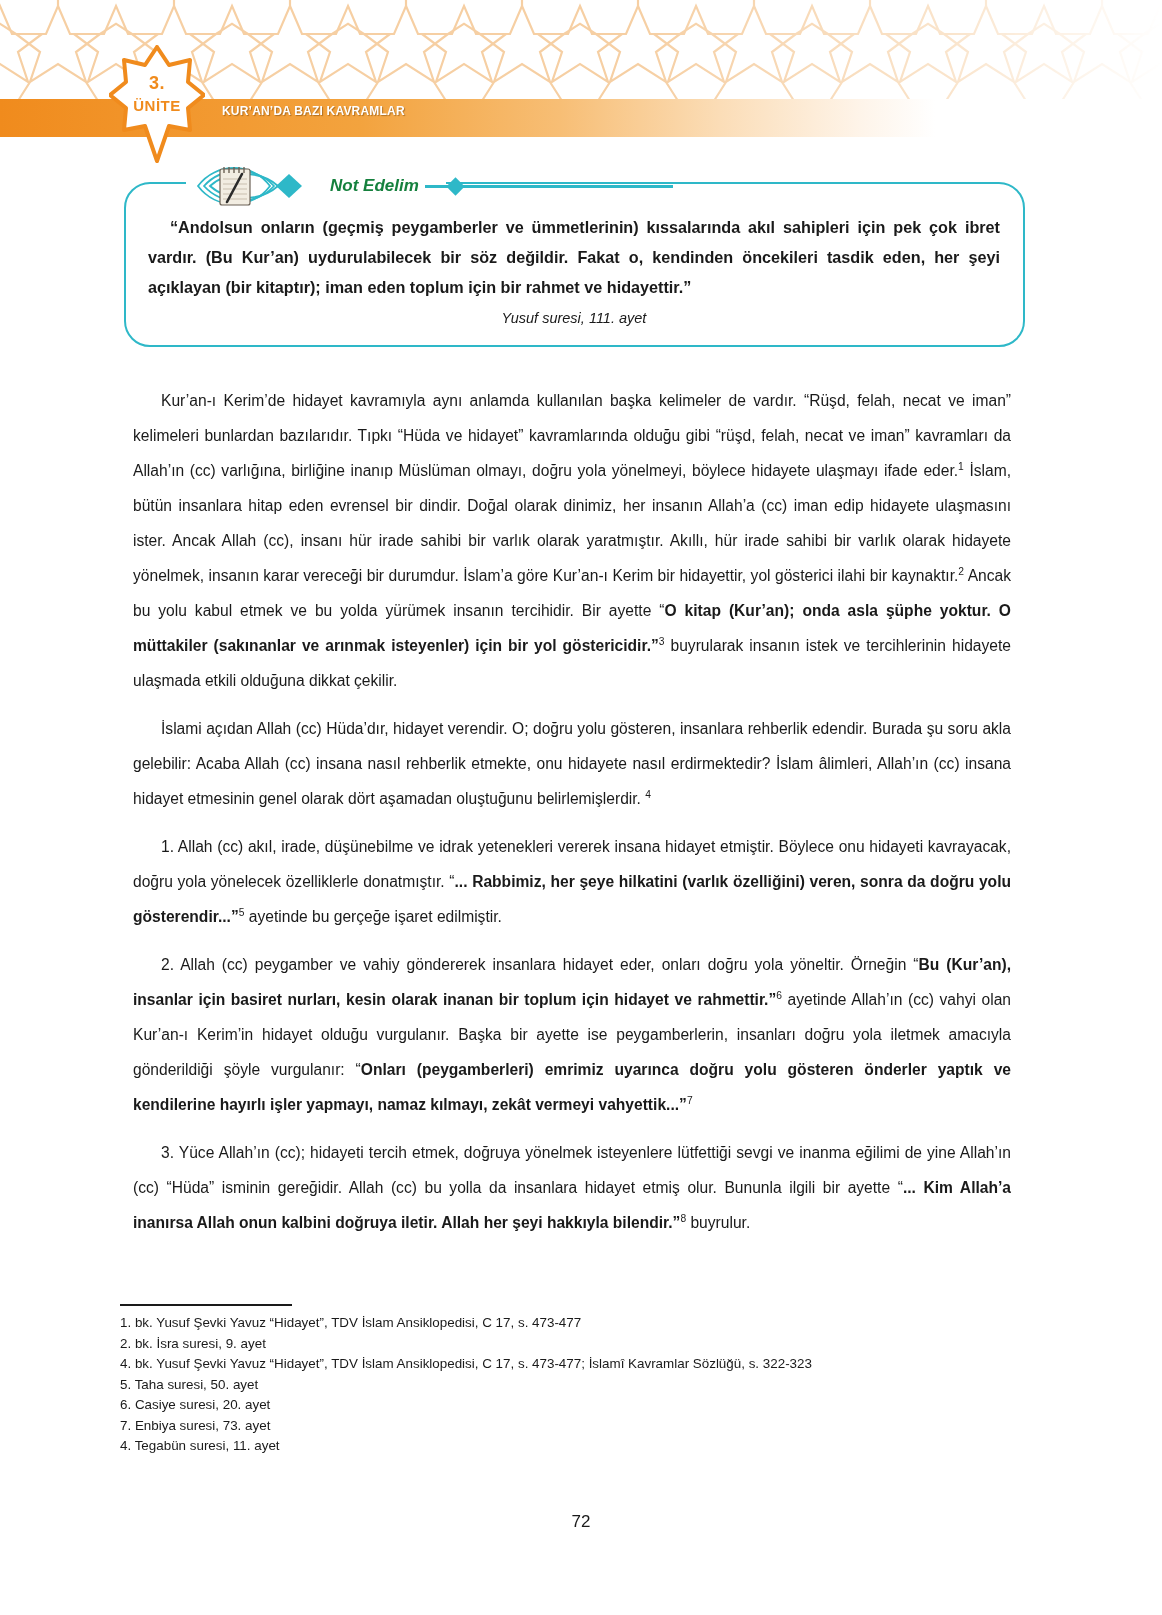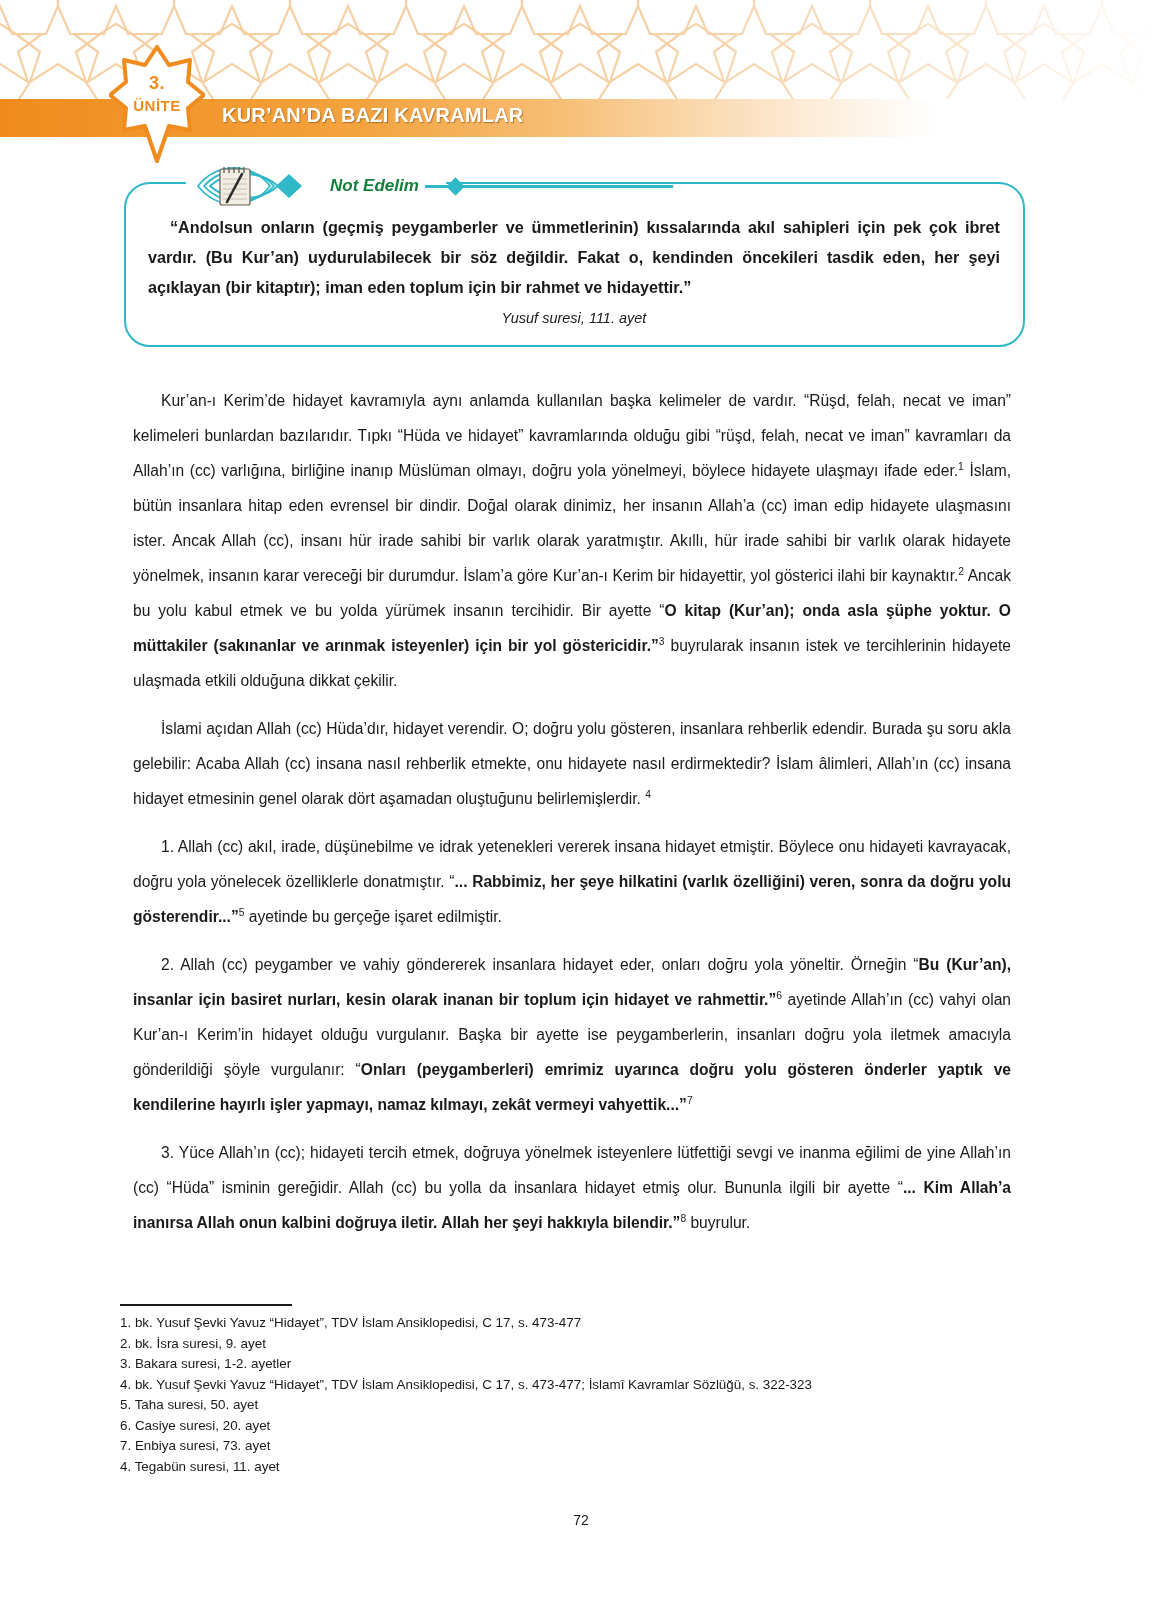--- a/index.html
+++ b/index.html
@@ -44,21 +44,21 @@
         #F7BE75 560px,
         #FBDDB7 720px,
         #FEF4E9 860px,
         #ffffff 935px,
         #ffffff 1162px);
   }
   .title-text {
     position: absolute;
     left: 222px;
     top: 104px;
-    font-size: 20px;
+    font-size: 12px;
     font-weight: bold;
     letter-spacing: 0.2px;
     color: #ffffff;
     text-shadow: 1px 1px 1px rgba(120,70,10,0.55);
     font-family: "Liberation Sans", sans-serif;
   }
 
   .unit-badge {
     position: absolute;
     left: 109px;
@@ -199,21 +199,21 @@
     color: #1a1a1a;
     white-space: nowrap;
   }
 
   .page-number {
     position: absolute;
     left: 0;
     top: 1512px;
     width: 1162px;
     text-align: center;
-    font-size: 14px;
+    font-size: 17px;
     color: #1a1a1a;
   }
 </style>
 </head>
 <body>
 
 <div class="header">
 
   <div class="pattern-band">
     <svg width="1162" height="104" viewBox="0 0 1162 104" xmlns="http://www.w3.org/2000/svg">
@@ -307,21 +307,20 @@
   <p class="para"><span>2. Allah (cc) peygamber ve vahiy göndererek insanlara hidayet eder, onları doğru yola yöneltir. Örneğin “</span><b>Bu (Kur’an), insanlar için basiret nurları, kesin olarak inanan bir toplum için hidayet ve rahmettir.”</b><sup>6</sup><span> ayetinde Allah’ın (cc) vahyi olan Kur’an-ı Kerim’in hidayet olduğu vurgulanır. Başka bir ayette ise peygamberlerin, insanları doğru yola iletmek amacıyla gönderildiği şöyle vurgulanır: “</span><b>Onları (peygamberleri) emrimiz uyarınca doğru yolu gösteren önderler yaptık ve kendilerine hayırlı işler yapmayı, namaz kılmayı, zekât vermeyi vahyettik...”</b><sup>7</sup></p>
 
   <p class="para"><span>3. Yüce Allah’ın (cc); hidayeti tercih etmek, doğruya yönelmek isteyenlere lütfettiği sevgi ve inanma eğilimi de yine Allah’ın (cc) “Hüda” isminin gereğidir. Allah (cc) bu yolla da insanlara hidayet etmiş olur. Bununla ilgili bir ayette “</span><b>... Kim Allah’a inanırsa Allah onun kalbini doğruya iletir. Allah her şeyi hakkıyla bilendir.”</b><sup>8</sup><span> buyrulur.</span></p>
 
 </div>
 
 <div class="footnotes">
   <div class="fn-rule"></div>
   <div class="fn-item">1. bk. Yusuf Şevki Yavuz “Hidayet”, TDV İslam Ansiklopedisi, C 17, s. 473-477</div>
   <div class="fn-item">2. bk. İsra suresi, 9. ayet</div>
-  <div class="fn-item">3. Bakara suresi, 1-2. ayetler</div>
   <div class="fn-item">4. bk. Yusuf Şevki Yavuz “Hidayet”, TDV İslam Ansiklopedisi, C 17, s. 473-477; İslamî Kavramlar Sözlüğü, s. 322-323</div>
   <div class="fn-item">5. Taha suresi, 50. ayet</div>
   <div class="fn-item">6. Casiye suresi, 20. ayet</div>
   <div class="fn-item">7. Enbiya suresi, 73. ayet</div>
   <div class="fn-item">4. Tegabün suresi, 11. ayet</div>
 </div>
 
 <div class="page-number">72</div>
 
 </body></html>

